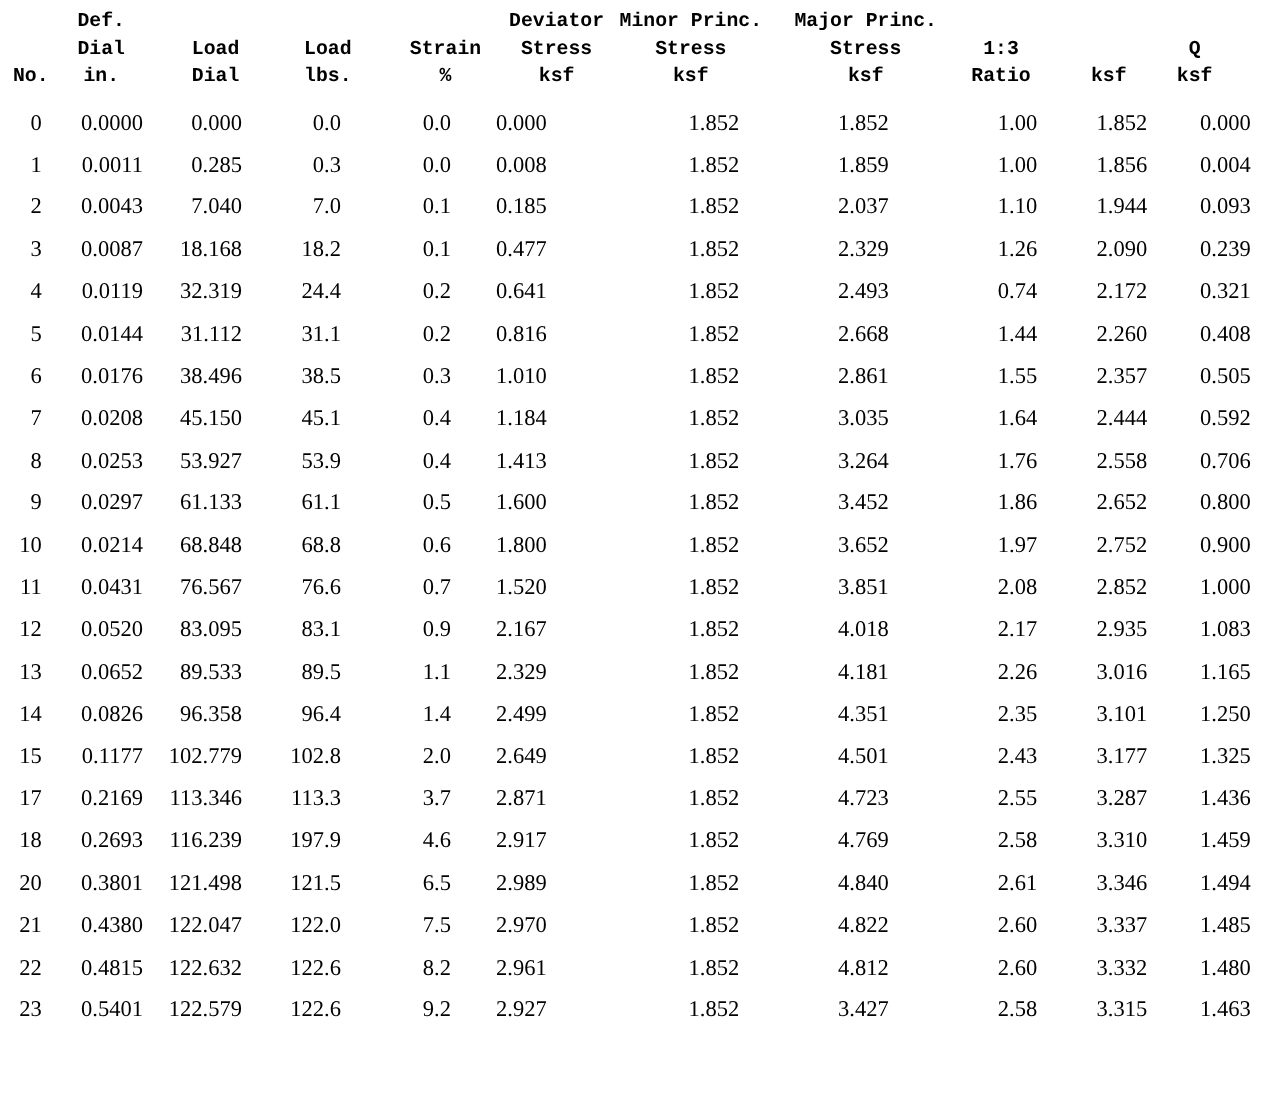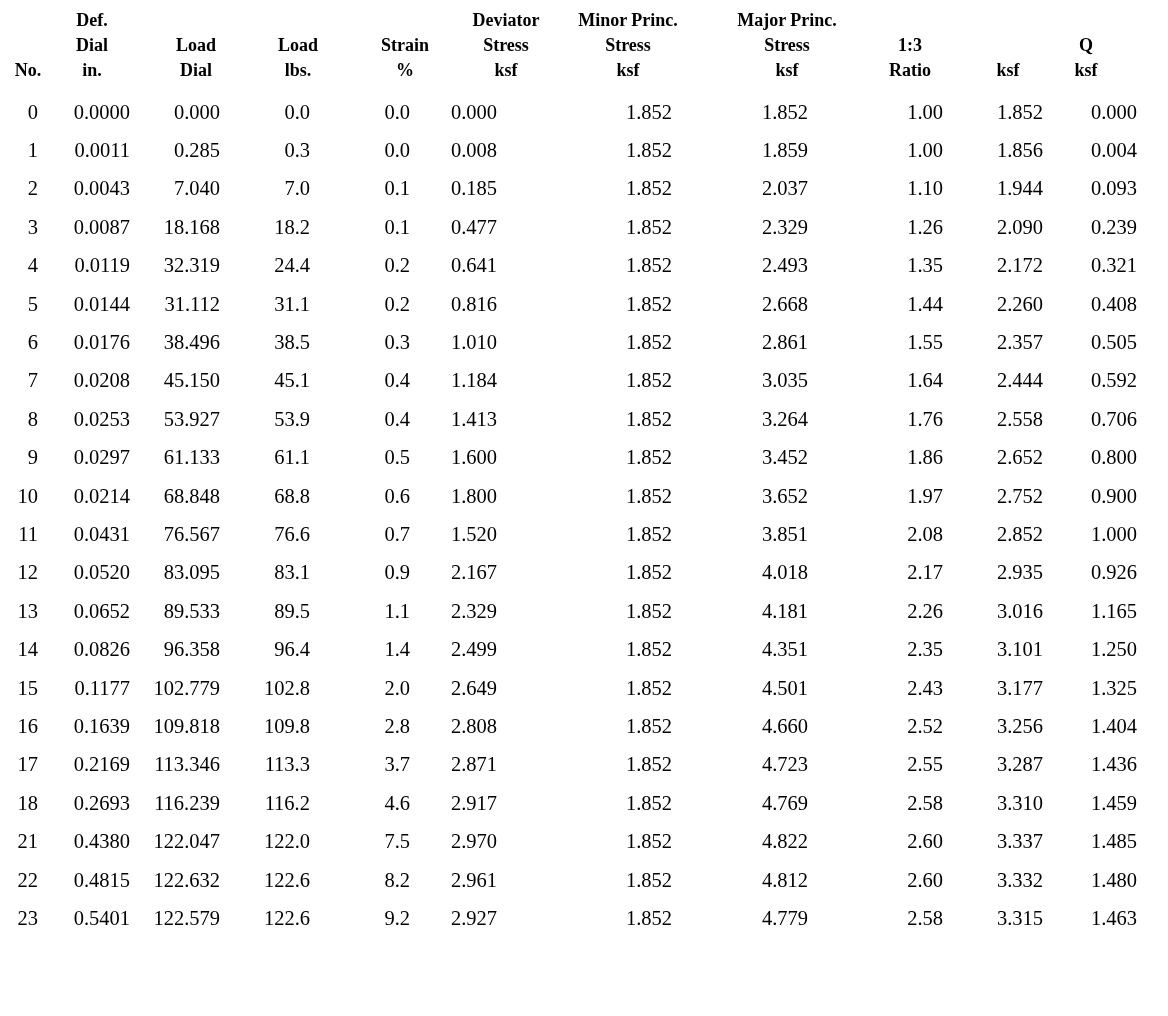--- a/index.html
+++ b/index.html
@@ -23,21 +23,21 @@
   col.c4  { width: 92px; }
   col.c5  { width: 98px; }
   col.c6  { width: 92px; }
   col.c7  { width: 160px; }
   col.c8  { width: 160px; }
   col.c9  { width: 116px; }
   col.c10 { width: 100px; }
   col.c11 { width: 118px; }
 
   thead th {
-    font-family: Liberation Serif, serif;
+    font-family: Liberation Mono, monospace;
     font-weight: bold;
     font-size: 18px;
     line-height: 25px;
     color: #000;
     text-align: center;
     vertical-align: bottom;
     white-space: pre-line;
     padding: 6px 0 10px 0;
     height: 77px;
     overflow: visible;
@@ -177,21 +177,21 @@
       </tr>
       <tr>
         <td>4</td>
         <td>0.0119</td>
         <td>32.319</td>
         <td>24.4</td>
         <td>0.2</td>
         <td>0.641</td>
         <td>1.852</td>
         <td>2.493</td>
-        <td>1.35</td>
+        <td>0.74</td>
         <td>2.172</td>
         <td>0.321</td>
       </tr>
       <tr>
         <td>5</td>
         <td>0.0144</td>
         <td>31.112</td>
         <td>31.1</td>
         <td>0.2</td>
         <td>0.816</td>
@@ -283,21 +283,21 @@
         <td>12</td>
         <td>0.0520</td>
         <td>83.095</td>
         <td>83.1</td>
         <td>0.9</td>
         <td>2.167</td>
         <td>1.852</td>
         <td>4.018</td>
         <td>2.17</td>
         <td>2.935</td>
-        <td>0.926</td>
+        <td>1.083</td>
       </tr>
       <tr>
         <td>13</td>
         <td>0.0652</td>
         <td>89.533</td>
         <td>89.5</td>
         <td>1.1</td>
         <td>2.329</td>
         <td>1.852</td>
         <td>4.181</td>
@@ -325,57 +325,57 @@
         <td>102.8</td>
         <td>2.0</td>
         <td>2.649</td>
         <td>1.852</td>
         <td>4.501</td>
         <td>2.43</td>
         <td>3.177</td>
         <td>1.325</td>
       </tr>
       <tr>
-        <td>16</td>
-        <td>0.1639</td>
-        <td>109.818</td>
-        <td>109.8</td>
-        <td>2.8</td>
-        <td>2.808</td>
-        <td>1.852</td>
-        <td>4.660</td>
-        <td>2.52</td>
-        <td>3.256</td>
-        <td>1.404</td>
-      </tr>
-      <tr>
         <td>17</td>
         <td>0.2169</td>
         <td>113.346</td>
         <td>113.3</td>
         <td>3.7</td>
         <td>2.871</td>
         <td>1.852</td>
         <td>4.723</td>
         <td>2.55</td>
         <td>3.287</td>
         <td>1.436</td>
       </tr>
       <tr>
         <td>18</td>
         <td>0.2693</td>
         <td>116.239</td>
-        <td>116.2</td>
+        <td>197.9</td>
         <td>4.6</td>
         <td>2.917</td>
         <td>1.852</td>
         <td>4.769</td>
         <td>2.58</td>
         <td>3.310</td>
         <td>1.459</td>
+      </tr>
+      <tr>
+        <td>20</td>
+        <td>0.3801</td>
+        <td>121.498</td>
+        <td>121.5</td>
+        <td>6.5</td>
+        <td>2.989</td>
+        <td>1.852</td>
+        <td>4.840</td>
+        <td>2.61</td>
+        <td>3.346</td>
+        <td>1.494</td>
       </tr>
       <tr>
         <td>21</td>
         <td>0.4380</td>
         <td>122.047</td>
         <td>122.0</td>
         <td>7.5</td>
         <td>2.970</td>
         <td>1.852</td>
         <td>4.822</td>
@@ -397,19 +397,19 @@
         <td>1.480</td>
       </tr>
       <tr>
         <td>23</td>
         <td>0.5401</td>
         <td>122.579</td>
         <td>122.6</td>
         <td>9.2</td>
         <td>2.927</td>
         <td>1.852</td>
-        <td>4.779</td>
+        <td>3.427</td>
         <td>2.58</td>
         <td>3.315</td>
         <td>1.463</td>
       </tr>
     </tbody>
 </table>
 
 </body></html>

